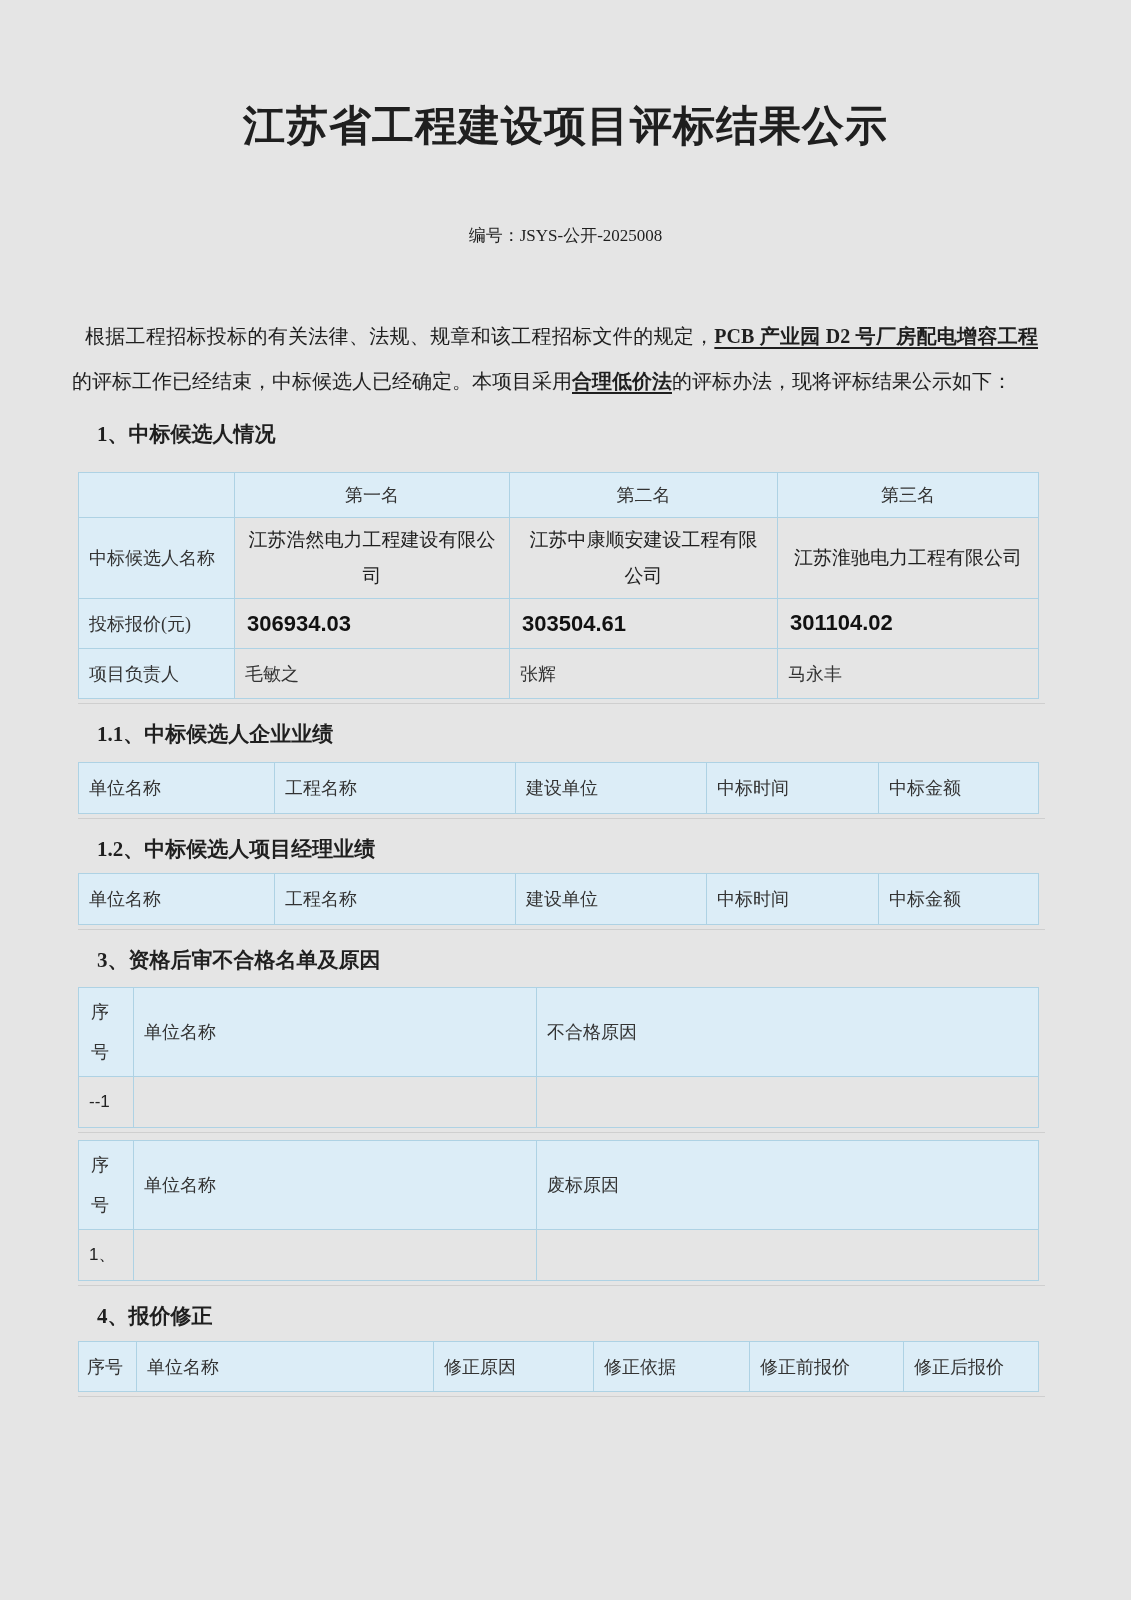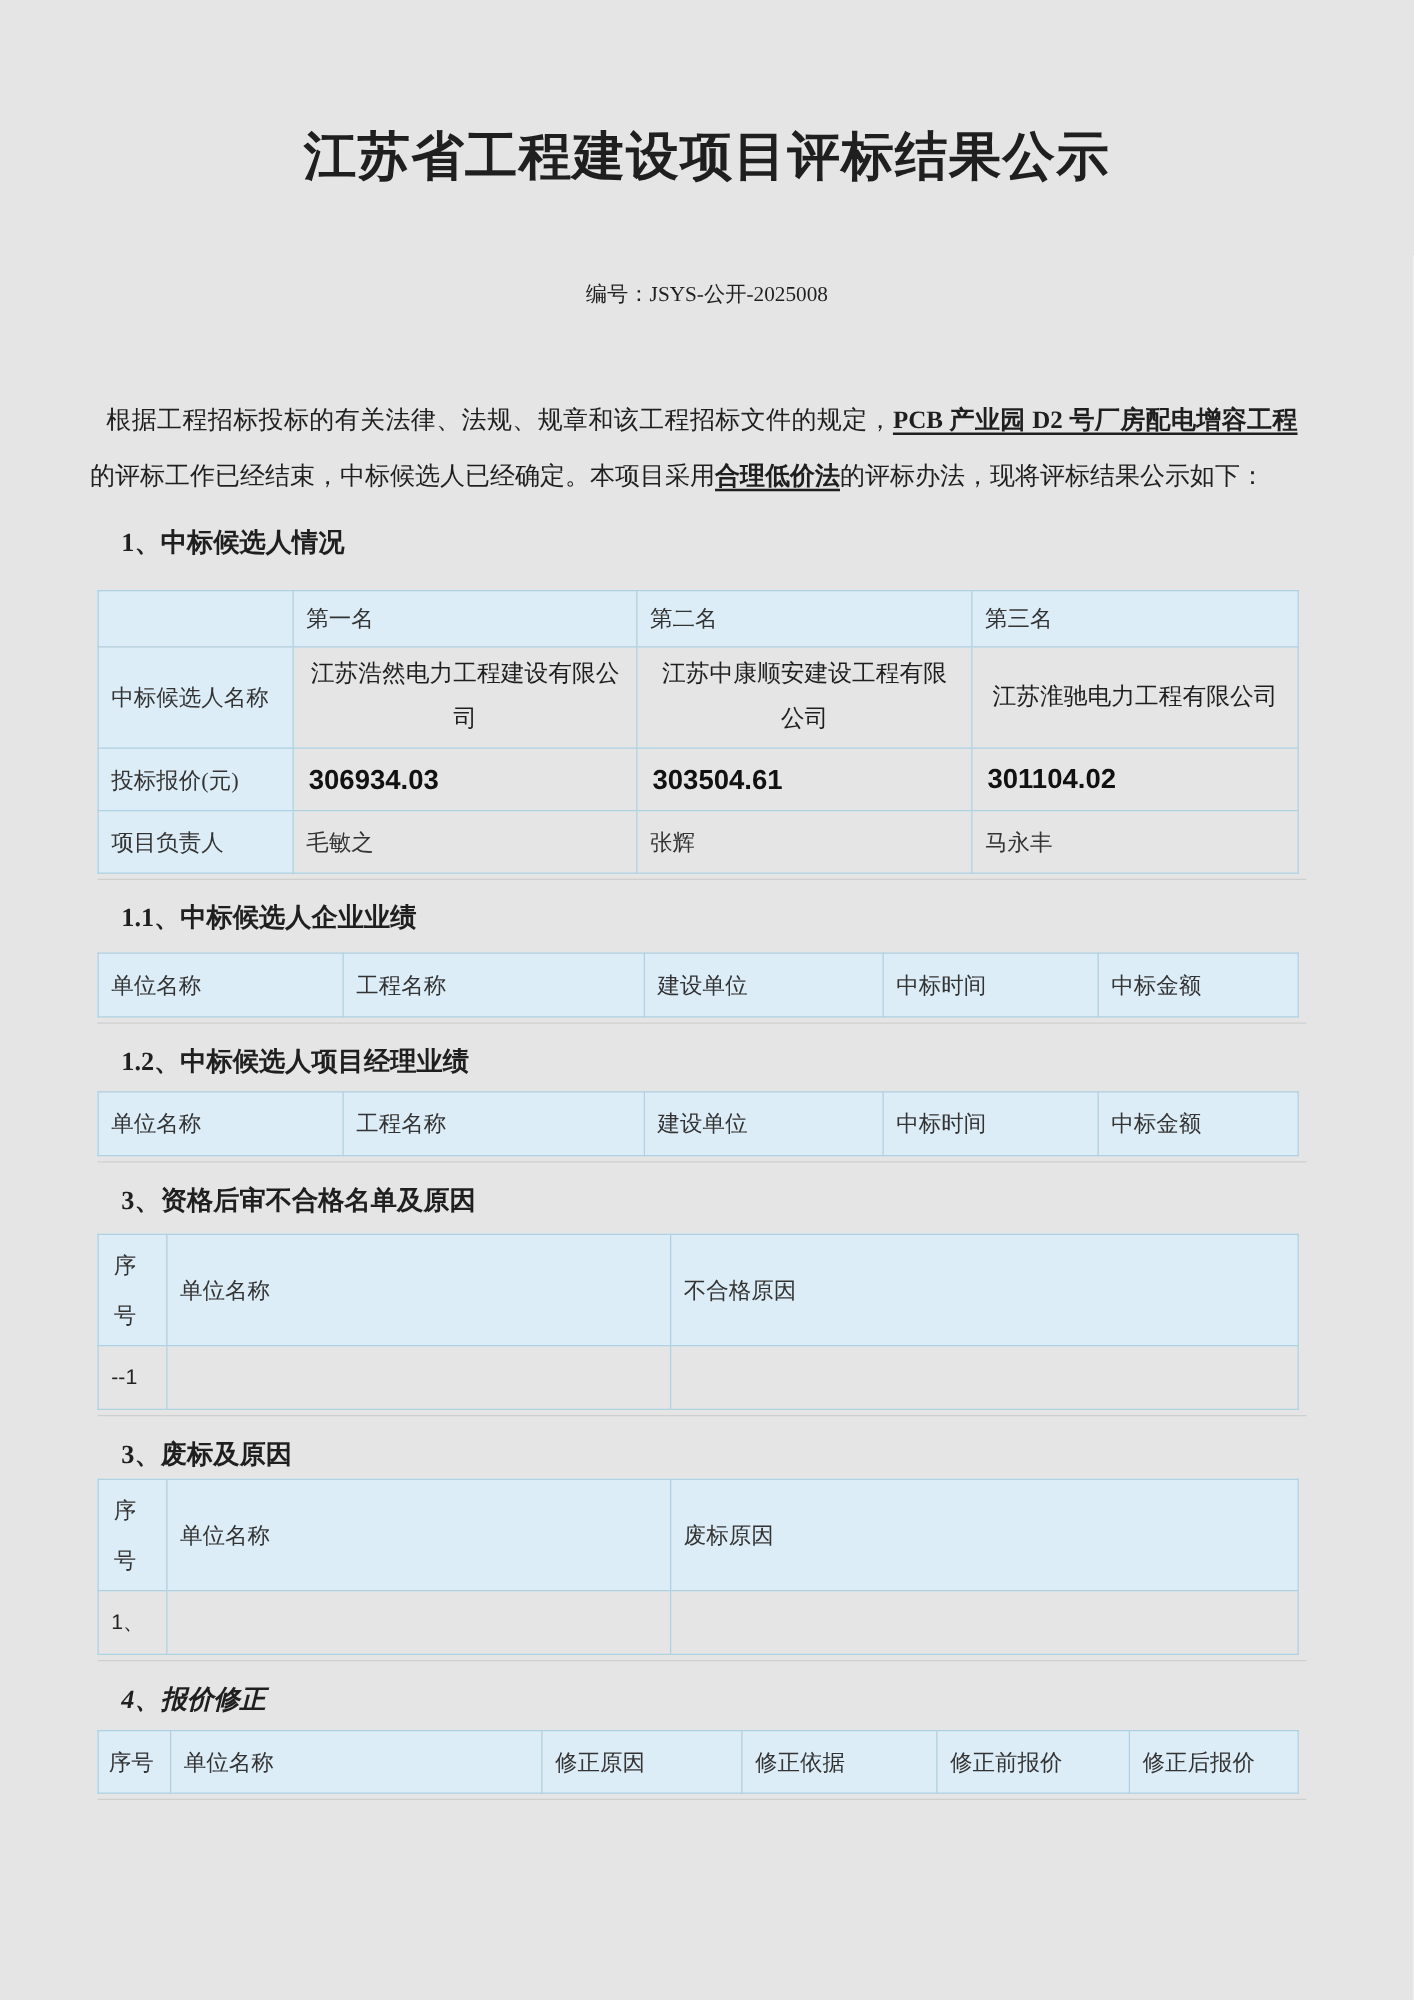--- a/index.html
+++ b/index.html
@@ -44,21 +44,21 @@
     margin:17px 0 0 97px;
     font-size:21px;
     line-height:26px;
     font-weight:bold;
   }
   .m-s1  { margin-top:50px; }
   .m-s11 { margin-top:12px; }
   .m-s12 { margin-top:19px; }
   .m-s2  { margin-top:17px; }
   .m-s3  { margin-top:23px; }
-  .m-s4  { margin-top:19px;font-style:italic; }
+  .m-s4  { margin-top:19px; }
   .twrap {
     margin-left:78px;
     width:967px;
     padding-bottom:4px;
     border-bottom:1px solid var(--shadow_line,#cfcfcf);
   }
   .mt-t1  { margin-top:25px; }
   .mt-t11 { margin-top:15px; }
   .mt-t12 { margin-top:11px; }
   .mt-t2  { margin-top:14px; }
@@ -72,21 +72,21 @@
     color:var(--table_text,#333333);
   }
   .tbl td {
     border:1px solid var(--cell_border,#aed2e4);
     padding:4px 10px;
     vertical-align:middle;
     line-height:36px;
     overflow:hidden;
   }
   .tbl td.hd { background:var(--header_cell_bg,#dcedf7); }
-  .r48 { height:36px; } .r75 { height:75px; } .r50 { height:50px; }
+  .r48 { height:36px;text-align:center; } .r75 { height:75px; } .r50 { height:50px; }
   .r51 { height:51px; } .r87 { height:87px; }
   .t23 td { line-height:40px; }
   .t23 td.no-hd { padding:4px 12px; }
   td.name {
     text-align:center;
     font-size:19px;
     color:#1f1f1f;
     padding:4px 12px;
   }
   td.num {
@@ -219,21 +219,20 @@
         </tr>
         <tr class="r51">
           <td class="serial">--1</td>
           <td></td>
           <td></td>
         </tr>
       </tbody>
     </table>
   </div>
 
-  <h2 class="sec m-s3">3、废标及原因</h2>
 
   <div class="twrap mt-t3">
     <table class="tbl t23">
       <colgroup>
           <col style="width:55px">
           <col style="width:403px">
           <col style="width:502px">
         </colgroup>
       <tbody>
         <tr class="r87">

